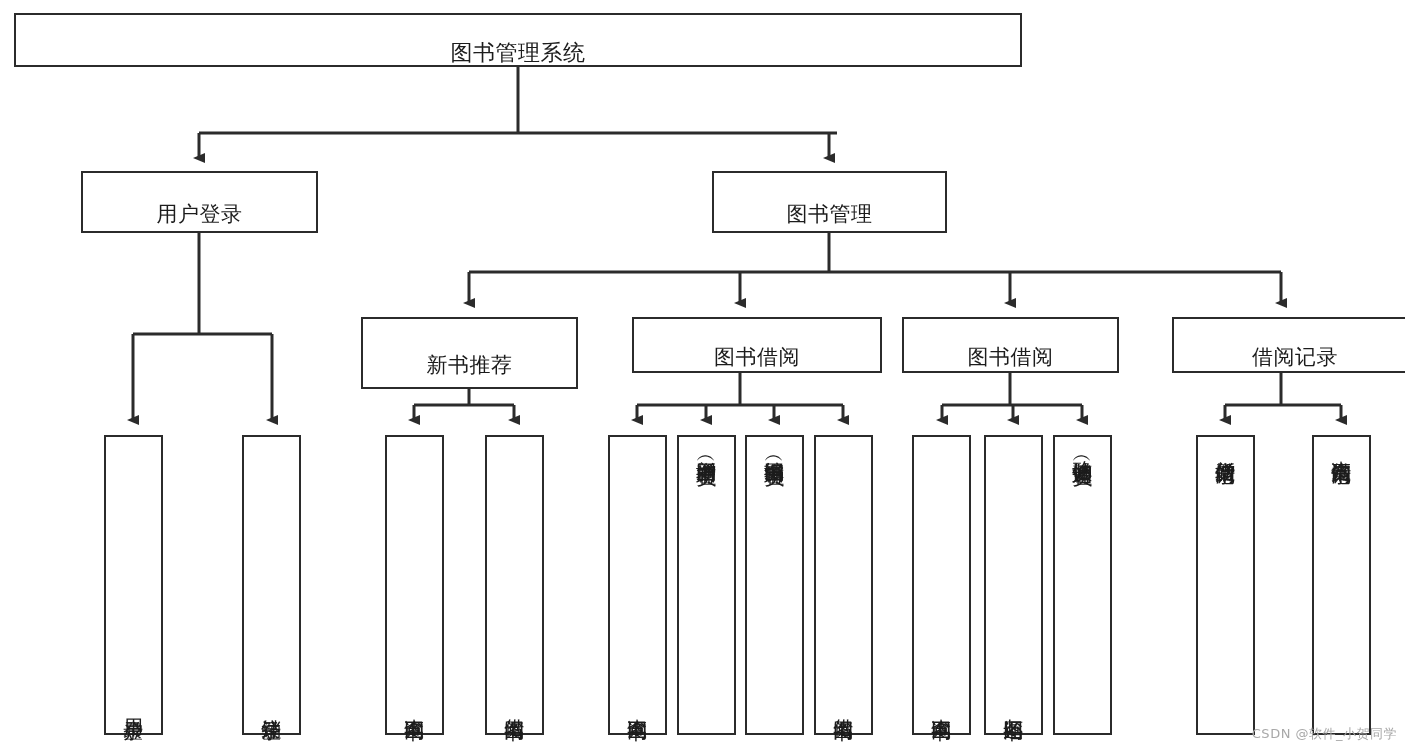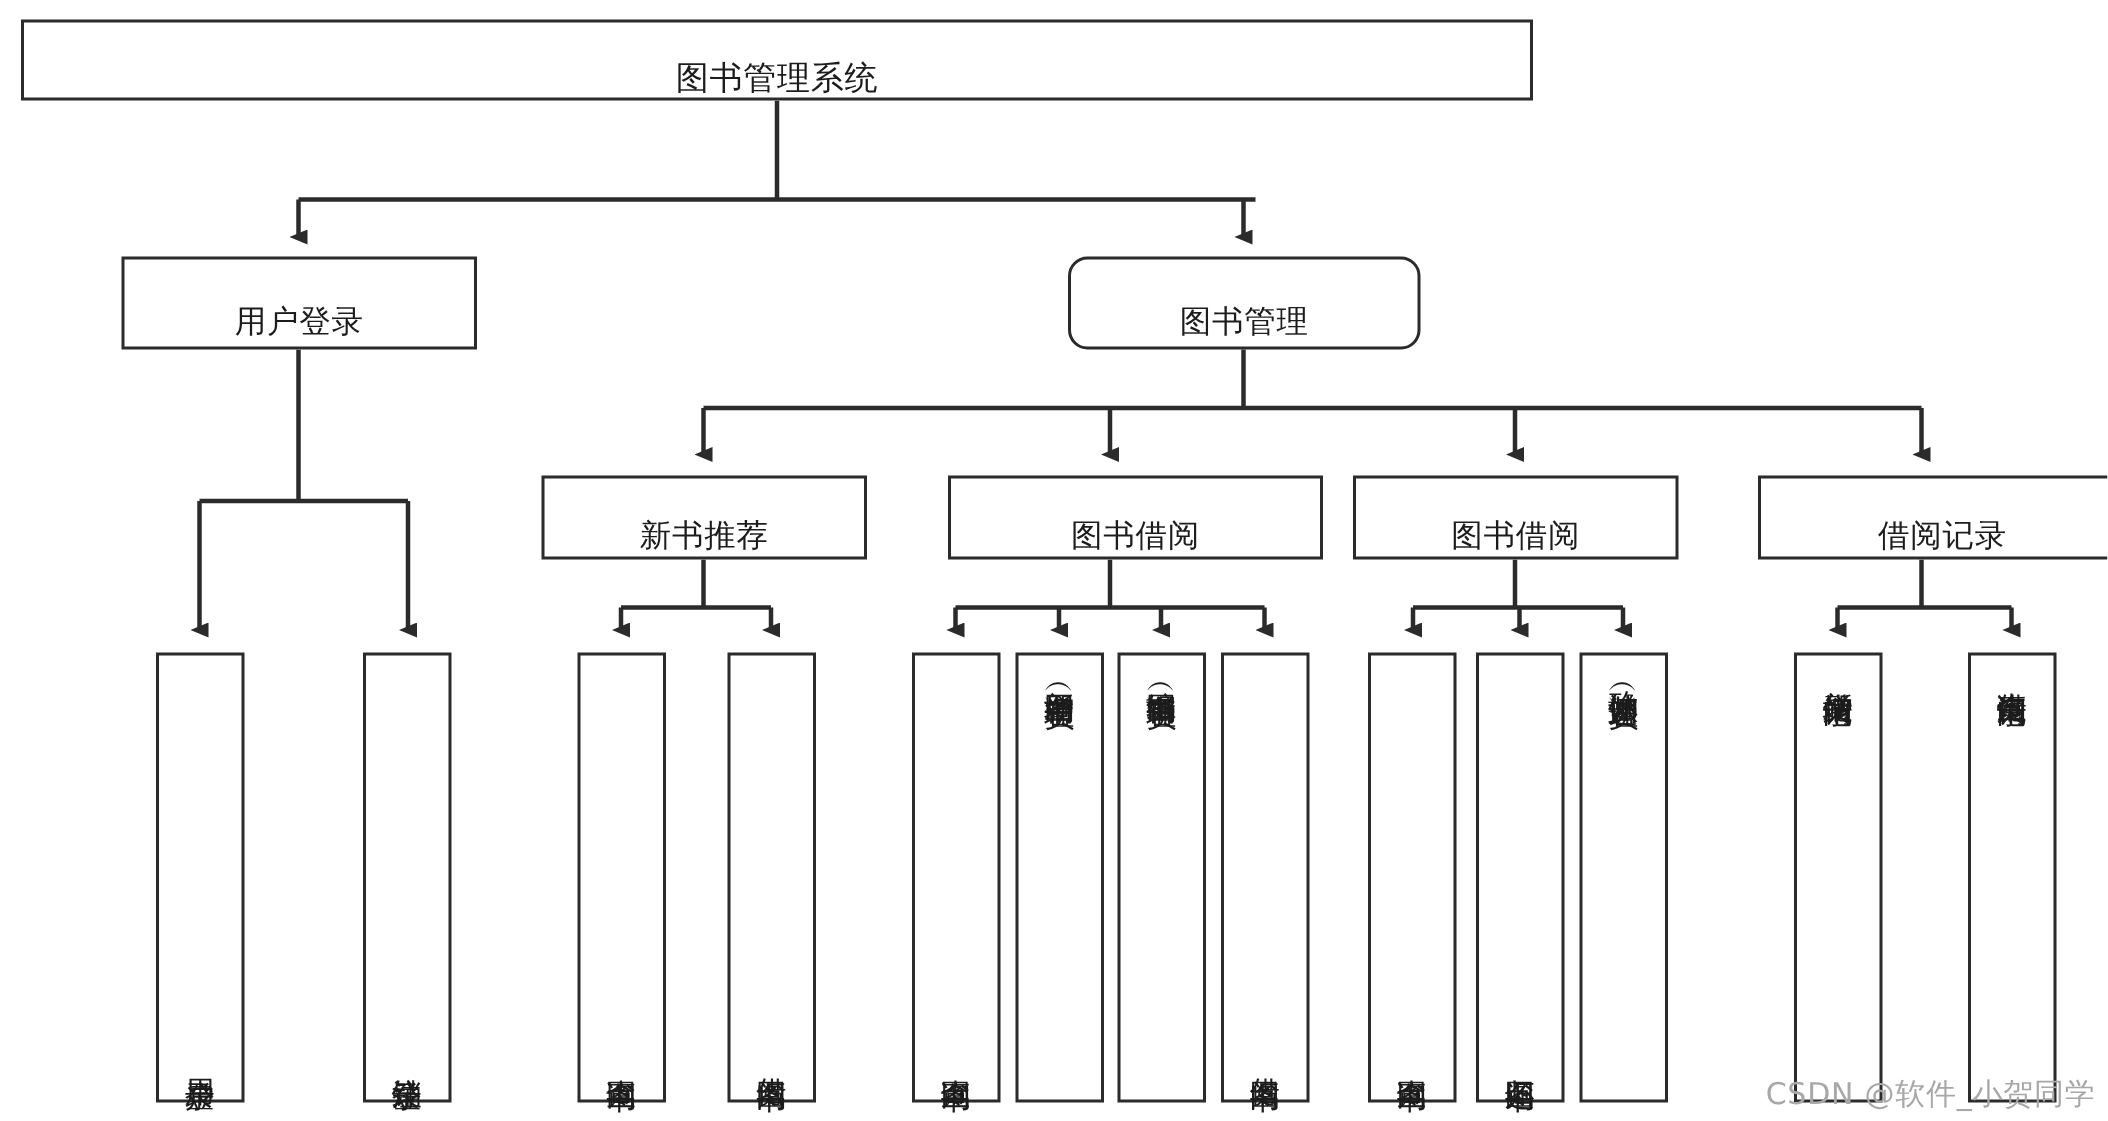--- a/index.html
+++ b/index.html
@@ -57,21 +57,21 @@
     line-height:1.22;
     letter-spacing:1px;
     color:#1c1c1c;
     white-space:nowrap;
   }
   .leaf.tall-text{padding-bottom:8px;align-items:flex-start;padding-top:8px;}
   .watermark{
     position:absolute;
     right:8px;
     bottom:4px;
-    font-size:20px;
+    font-size:13px;
     color:#a8a8a8;
     z-index:5;
     white-space:nowrap;
     letter-spacing:0.5px;
   }
 </style>
 </head>
 <body>
 
 <div id="canvas">
@@ -126,25 +126,25 @@
     </g>
   </svg>
 
   <div class="node root" style="left:14px;top:13px;width:1008px;height:54px;">
     <span class="node-label">图书管理系统</span>
   </div>
 
   <div class="node" style="left:81px;top:171px;width:237px;height:62px;">
     <span class="node-label">用户登录</span>
   </div>
-  <div class="node" style="left:712px;top:171px;width:235px;height:62px;border-radius:13px;">
+  <div class="node" style="left:712px;top:171px;width:235px;height:62px;">
     <span class="node-label">图书管理</span>
   </div>
 
-  <div class="node" style="left:361px;top:317px;width:217px;height:56px;text-align:right;">
+  <div class="node" style="left:361px;top:317px;width:217px;height:72px;text-align:right;">
     <span class="node-label">新书推荐</span>
   </div>
   <div class="node" style="left:632px;top:317px;width:250px;height:56px;">
     <span class="node-label">图书借阅</span>
   </div>
   <div class="node" style="left:902px;top:317px;width:217px;height:56px;">
     <span class="node-label">图书借阅</span>
   </div>
   <div class="node" style="left:1172px;top:317px;width:246px;height:56px;">
     <span class="node-label">借阅记录</span>

